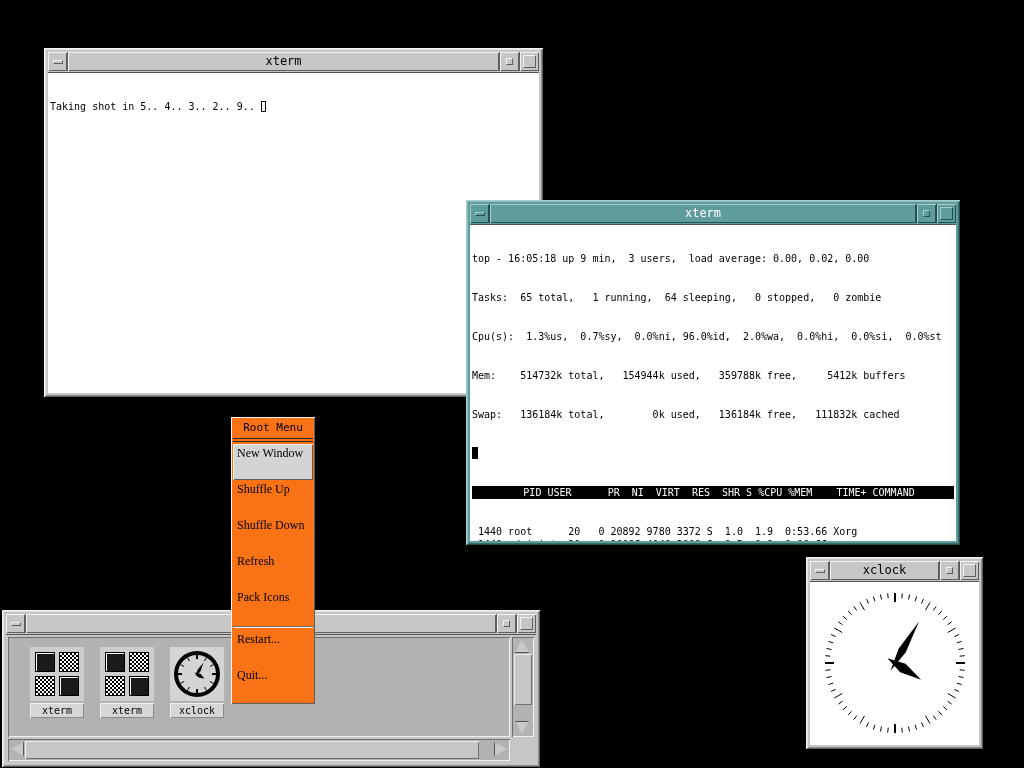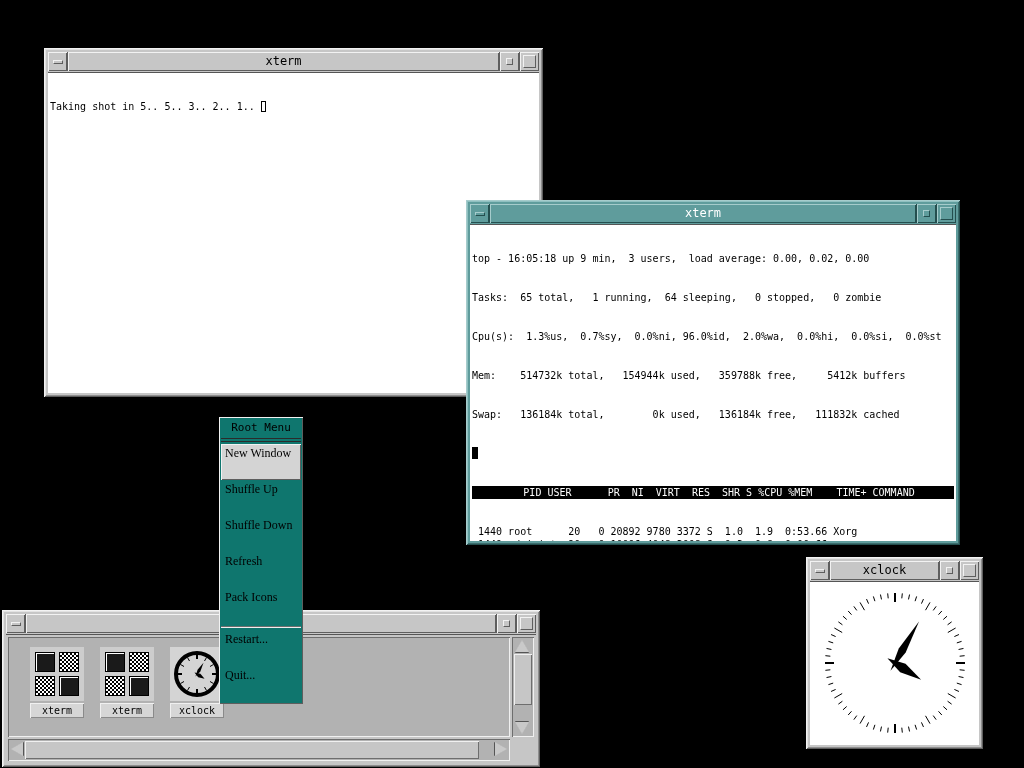--- a/index.html
+++ b/index.html
@@ -36,22 +36,22 @@
   .cur-hollow { display:inline-block; width:5px; height:11px; border:1px solid #000; vertical-align:text-bottom; }
 
   
   #win-xterm1  { left:44px;  top:48px;  width:499px; height:349px; z-index:1; }
   #win-xtop    { left:466px; top:200px; width:494px; height:345px; z-index:3; }
   #root-menu   { left:219px; top:417px; width:84px;  z-index:4; }
   #win-iconbox { left:2px;   top:610px; width:538px; height:157px; z-index:2; }
   #win-xclock  { left:806px; top:557px; width:177px; height:192px; z-index:2; }
 
   
-  .menu { position:absolute; background:#0f766e; padding:2px;
-          box-shadow: inset 1px 1px 0 #f2f2f2, inset -1px -1px 0 #5e5e5e; }
+  .menu { position:absolute; background:#f97316; padding:2px;
+          box-shadow: inset 1px 1px 0 #f2f2f2, inset -1px -1px 0 #5e5e5e; margin-left: 12px; }
   .menu-title { text-align:center; font-size:11px; line-height:18px; color:#000; }
   .msep2 { height:4px; border-top:1px solid #2b2b2b; border-bottom:1px solid #2b2b2b; margin:1px 0 2px 0; }
   .msep  { height:2px; border-top:1px solid #6e6e6e; border-bottom:1px solid #f0f0f0; margin:2px 0; }
   .menu-item { font-size:12px; line-height:19px; height:36px; padding-left:4px; color:#000;font-family:Liberation Serif, serif; }
   .menu-item.hl { background:#d4d4d4;
           box-shadow: inset 1px 1px 0 #f2f2f2, inset -1px -1px 0 #5e5e5e; }
 
   
   .ibox-body { width:100%; height:calc(100% - 20px); display:grid;
                grid-template-columns:1fr 22px; grid-template-rows:1fr 22px; gap:2px;
@@ -104,21 +104,21 @@
         </div>
       <div class="ttl">xterm</div>
       <div class="tbtn">
           <span class="g-min"></span>
         </div>
       <div class="tbtn">
           <span class="g-max"></span>
         </div>
     </div>
     <div class="term">
-      <div class="tline"><span>Taking shot in 5.. 5.. 3.. 2.. 1.. </span><span class="cur-hollow"></span></div>
+      <div class="tline"><span>Taking shot in 5.. 4.. 3.. 2.. 9.. </span><span class="cur-hollow"></span></div>
     </div>
   </div>
 
   <div class="mwm win-teal" id="win-xtop">
     <div class="tbar">
       <div class="tbtn">
           <span class="g-dash"></span>
         </div>
       <div class="ttl">xterm</div>
       <div class="tbtn">

